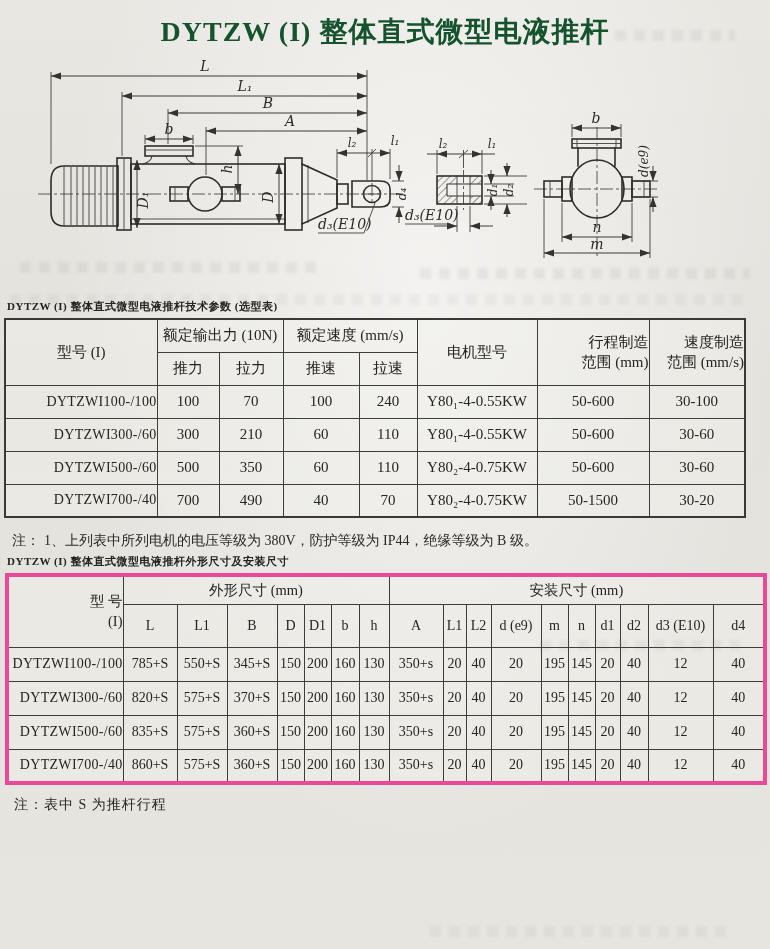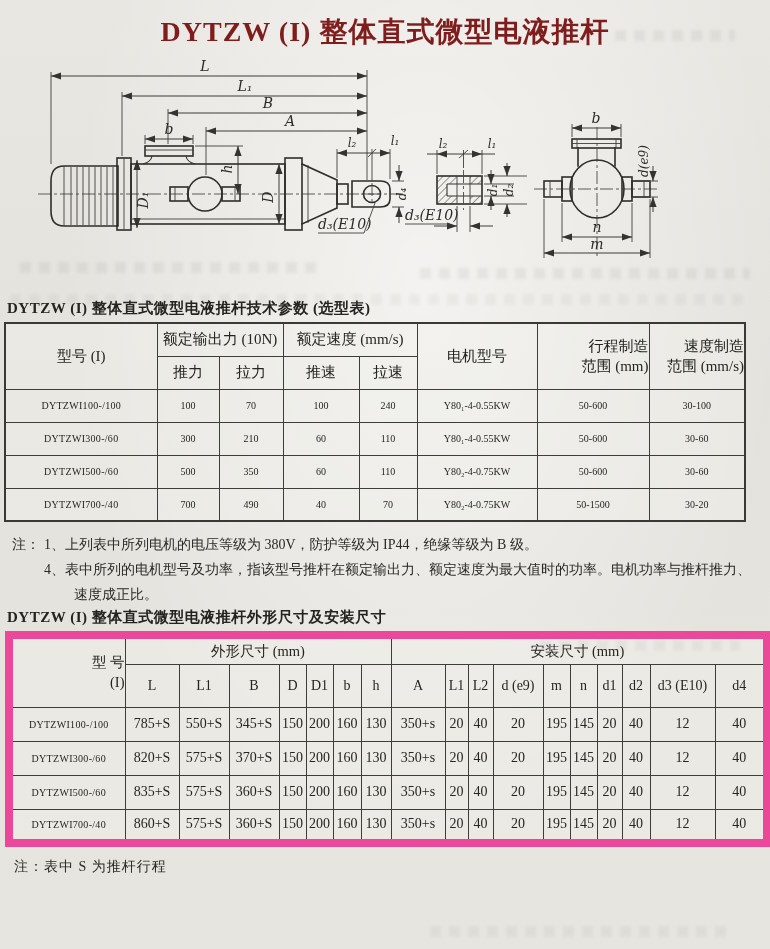--- a/index.html
+++ b/index.html
@@ -12,55 +12,55 @@
       radial-gradient(ellipse at 55% 30%, rgba(255,255,255,.55), rgba(0,0,0,0) 60%),
       linear-gradient(180deg,#e9e7e2 0%,#e4e2dd 40%,#e7e5e0 100%);
     overflow:hidden;
   }
   .page-title {
     margin-top:13px;
     text-align:center;
     font-size:28px;
     font-weight:bold;
     letter-spacing:1px;
-    color:#7f1d1d;
+    color:#14532d;
   }
   .drawing-wrap { position:relative; height:240px; margin-top:2px; }
   svg text { font-family:"DejaVu Serif","DejaVu Sans",serif; }
   .dl { font-size:14px; font-style:italic; fill:#2c2b28; }
   .dls { font-size:12px; font-style:italic; fill:#2c2b28; }
   .ol { stroke:#2e2d2a; stroke-width:1.6; fill:none; stroke-linecap:square; }
   .md { stroke:#34332f; stroke-width:1.1; fill:none; }
   .thin { stroke:#41403c; stroke-width:0.9; fill:none; }
   .dim { stroke:#34332f; stroke-width:0.95; fill:none; }
   .cl { stroke:#4c4b47; stroke-width:0.9; fill:none; stroke-dasharray:13 3 3 3; }
   .caption {
-    font-size:15px; font-weight:bold; color:#24231f;
+    font-size:11px; font-weight:bold; color:#24231f;
     margin:6px 0 4px 7px; letter-spacing:0.5px;
   }
   table { border-collapse:collapse; table-layout:fixed; background:rgba(244,243,239,.35); }
   th,td {
     border:1px solid #3e3d39;
     text-align:center; vertical-align:middle;
     font-weight:normal; color:#262521;
     overflow:hidden; white-space:nowrap;
   }
   .t1 { width:740px; margin-left:4px; border:2px solid #3a3935; font-size:15px; }
   .t1 thead tr:nth-child(1) th { height:33px; }
   .t1 thead tr:nth-child(2) th { height:33px; }
-  .t1 tbody td { height:33px; font-size:10px; }
-  .t1 td.model, .t2 td.model { font-size:10px; letter-spacing:0.3px; }
+  .t1 tbody td { height:33px; font-size:15px; }
+  .t1 td.model, .t2 td.model { font-size:14px; letter-spacing:0.3px;text-align:right; }
   .two-line span { display:block; line-height:1.35;text-align:right; }
   .notes { position:relative; margin:10px 0 0 12px; width:742px;
            font-size:14px; line-height:25px; color:#2a2925; }
   .notes .note-label { position:absolute; left:0; top:0; }
   .notes .note-items { padding-left:32px; }
   .notes .note-item { padding-left:2.15em; text-indent:-2.15em; }
   .caption2 { margin-top:1px; }
-  .t2 { width:760px; margin-left:5px; border:8px solid #ec4899; font-size:14px; }
+  .t2 { width:760px; margin-left:5px; border:4px solid #ec4899; font-size:14px; }
   .t2 thead tr:nth-child(1) th { height:29px; font-size:14.5px; }
   .t2 thead tr:nth-child(2) th { height:43px; }
   .t2 tbody td { height:34px; font-size:14px; }
   .note2 { margin:11px 0 0 14px; font-size:14px; color:#2a2925; letter-spacing:1px; }
   .ghost { position:absolute; pointer-events:none; filter:blur(1.5px); opacity:.5;
     background:repeating-linear-gradient(90deg, rgba(110,110,104,.18) 0 11px, rgba(0,0,0,0) 11px 19px);
     height:11px; border-radius:2px; }
 </style>
 </head>
 <body>
@@ -337,21 +337,20 @@
       <td>50-1500</td>
       <td>30-20</td>
     </tr>
   </tbody>
 </table>
 
 <div class="notes">
   <span class="note-label">注：</span>
   <div class="note-items">
     <div class="note-item">1、上列表中所列电机的电压等级为 380V，防护等级为 IP44，绝缘等级为 B 级。</div>
-    <div class="note-item">4、表中所列的电机型号及功率，指该型号推杆在额定输出力、额定速度为最大值时的功率。电机功率与推杆推力、速度成正比。</div>
   </div>
 </div>
 
 <div class="caption caption2">DYTZW (I) 整体直式微型电液推杆外形尺寸及安装尺寸</div>
 
 <table class="t2">
   <colgroup>
     <col style="width:116px">
       <col style="width:54px">
       <col style="width:50px">

